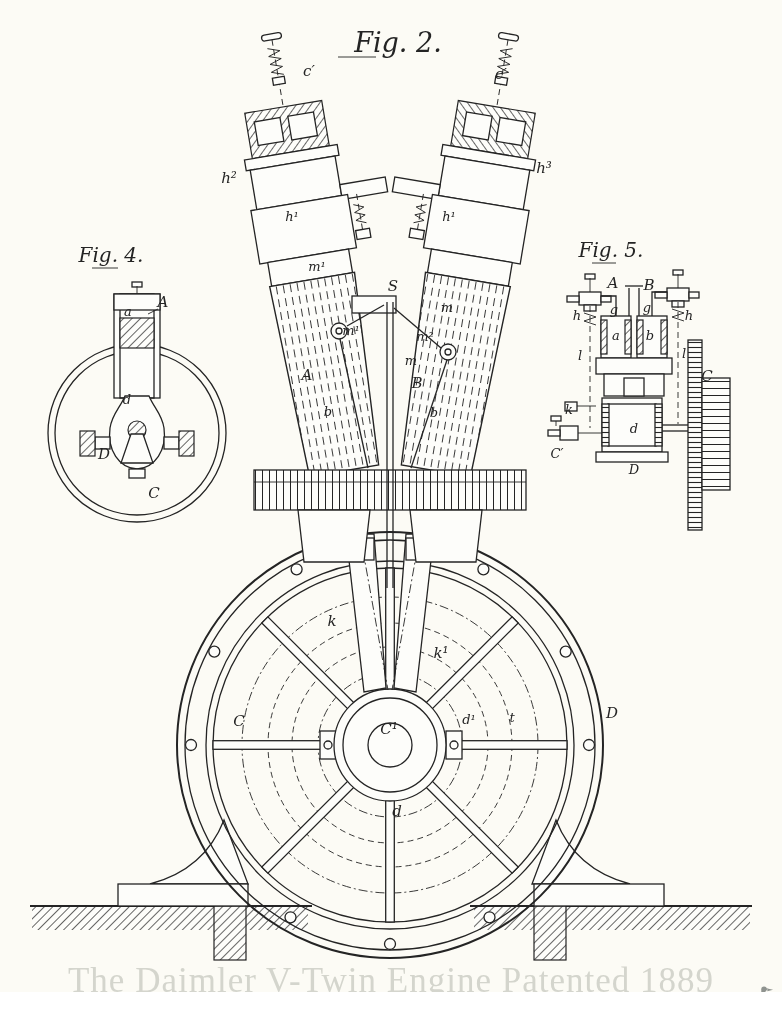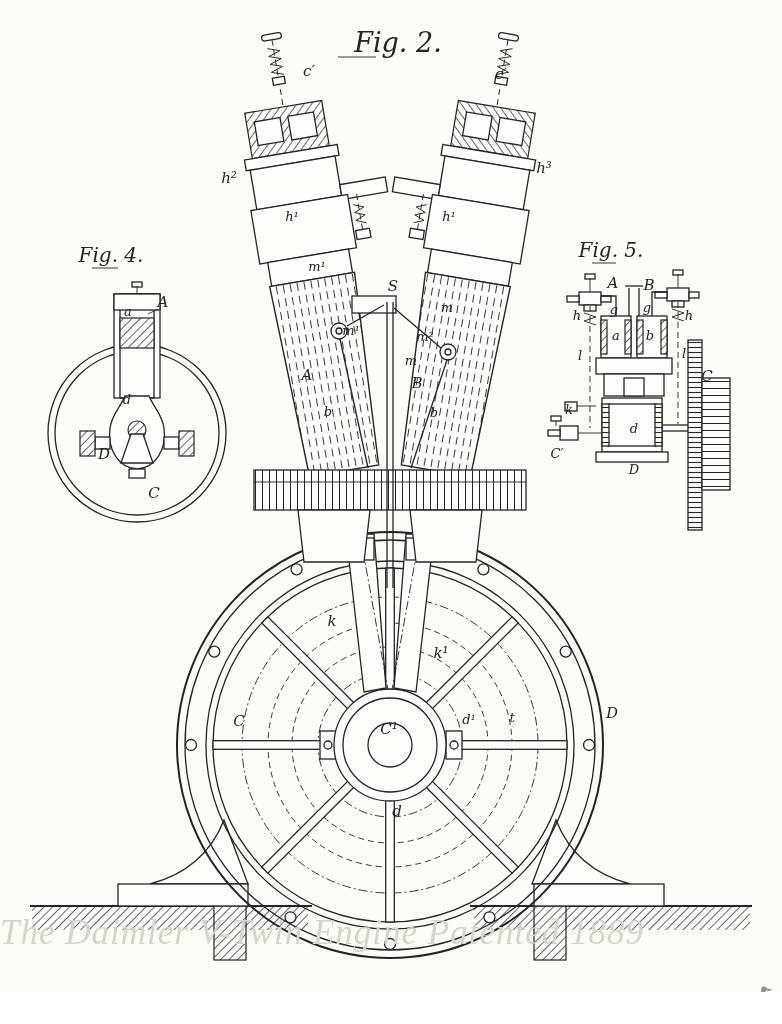--- a/index.html
+++ b/index.html
@@ -14,22 +14,22 @@
   .fin {stroke:#242424;fill:url(#fins);stroke-width:1.4;}
   .rib {stroke:#242424;fill:url(#ribs);stroke-width:1.3;}
   .gt  {stroke:#242424;fill:url(#teeth);stroke-width:1.3;}
   .gt2 {stroke:#242424;fill:url(#teeth2);stroke-width:1.3;}
   .dash{stroke-dasharray:6 4;}
   .dd  {stroke-dasharray:9 3 2 3;}
   .lbl {font:italic 15px "DejaVu Serif",serif;fill:#242424;text-anchor:middle;}
   .lbl-sm{font:italic 13px "DejaVu Serif",serif;fill:#242424;text-anchor:middle;}
   .fig-title-lg{font:italic 27px "DejaVu Serif",serif;fill:#242424;text-anchor:middle;}
   .fig-title-sm{font:italic 20px "DejaVu Serif",serif;fill:#242424;text-anchor:middle;}
-  .caption{position:absolute;left:0;top:913px;width:100%;
-           font-size:35px;letter-spacing:1px;color:var(--caption,#d4d5cd);white-space:nowrap;font-style:italic;}
+  .caption{position:absolute;left:0;top:961px;width:100%;text-align:center;
+           font-size:35px;letter-spacing:1px;color:var(--caption,#d4d5cd);white-space:nowrap;}
   .watermark{position:absolute;right:8px;top:984px;display:flex;align-items:center;gap:2px;
              font-weight:bold;font-size:29px;color:var(--watermark,#4e4e4e);}
   .watermark svg{display:block;}
 </style>
 </head>
 <body>
 
 <div class="page">
 
 <svg class="drawing" width="782" height="1024" viewBox="0 0 782 1024">

